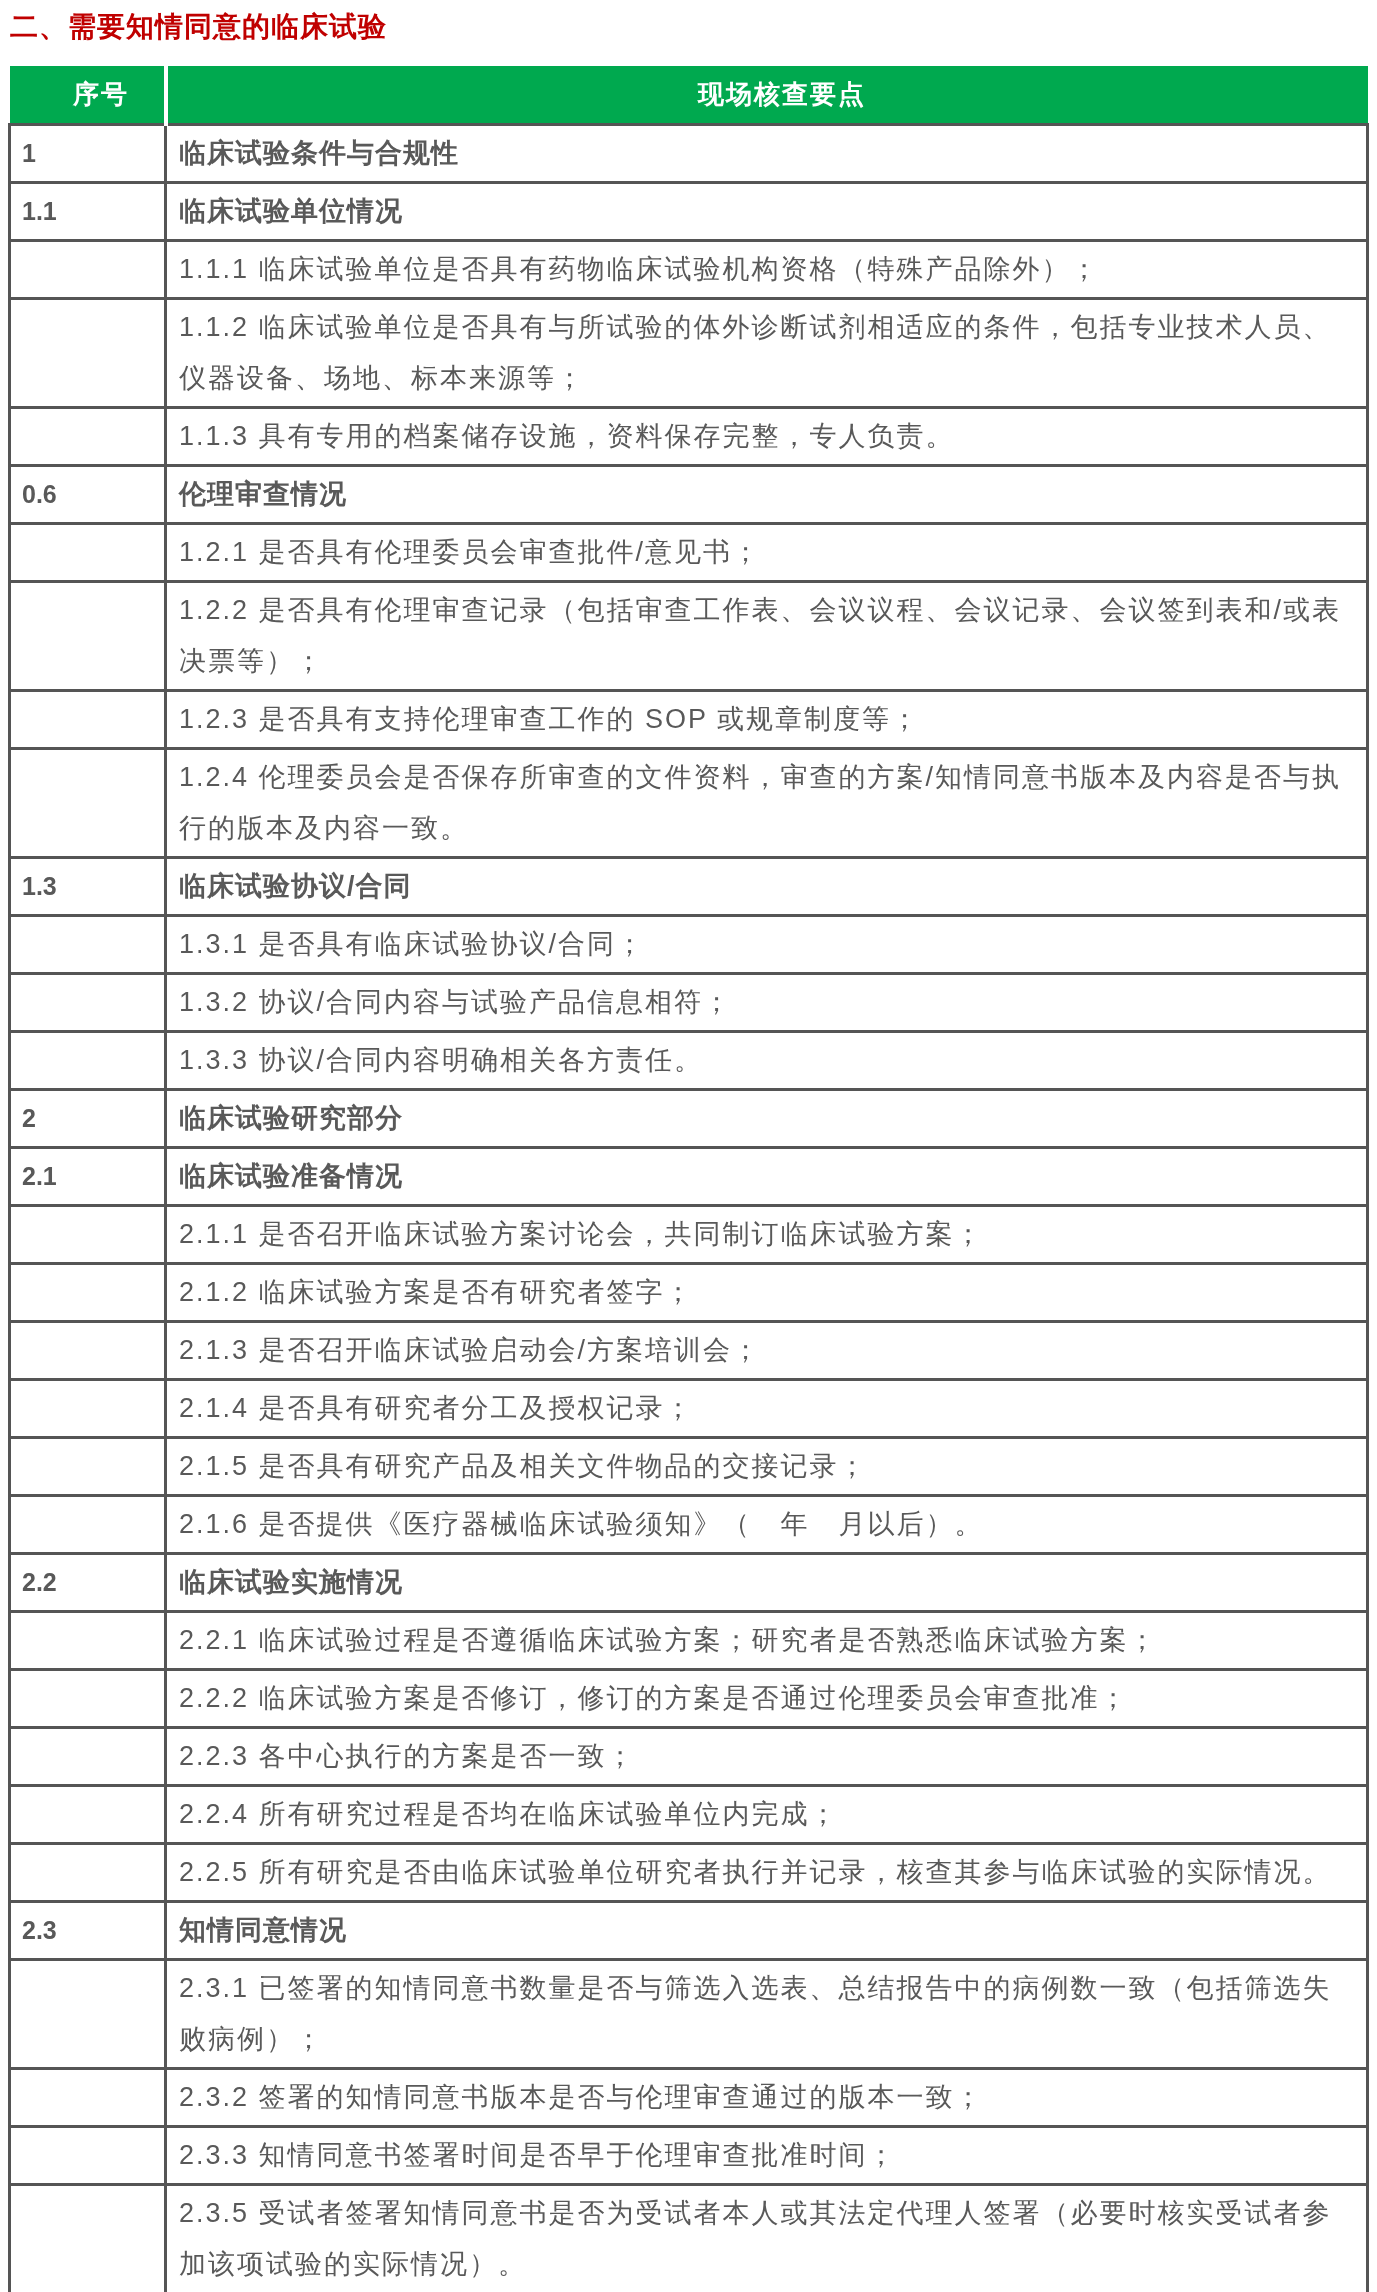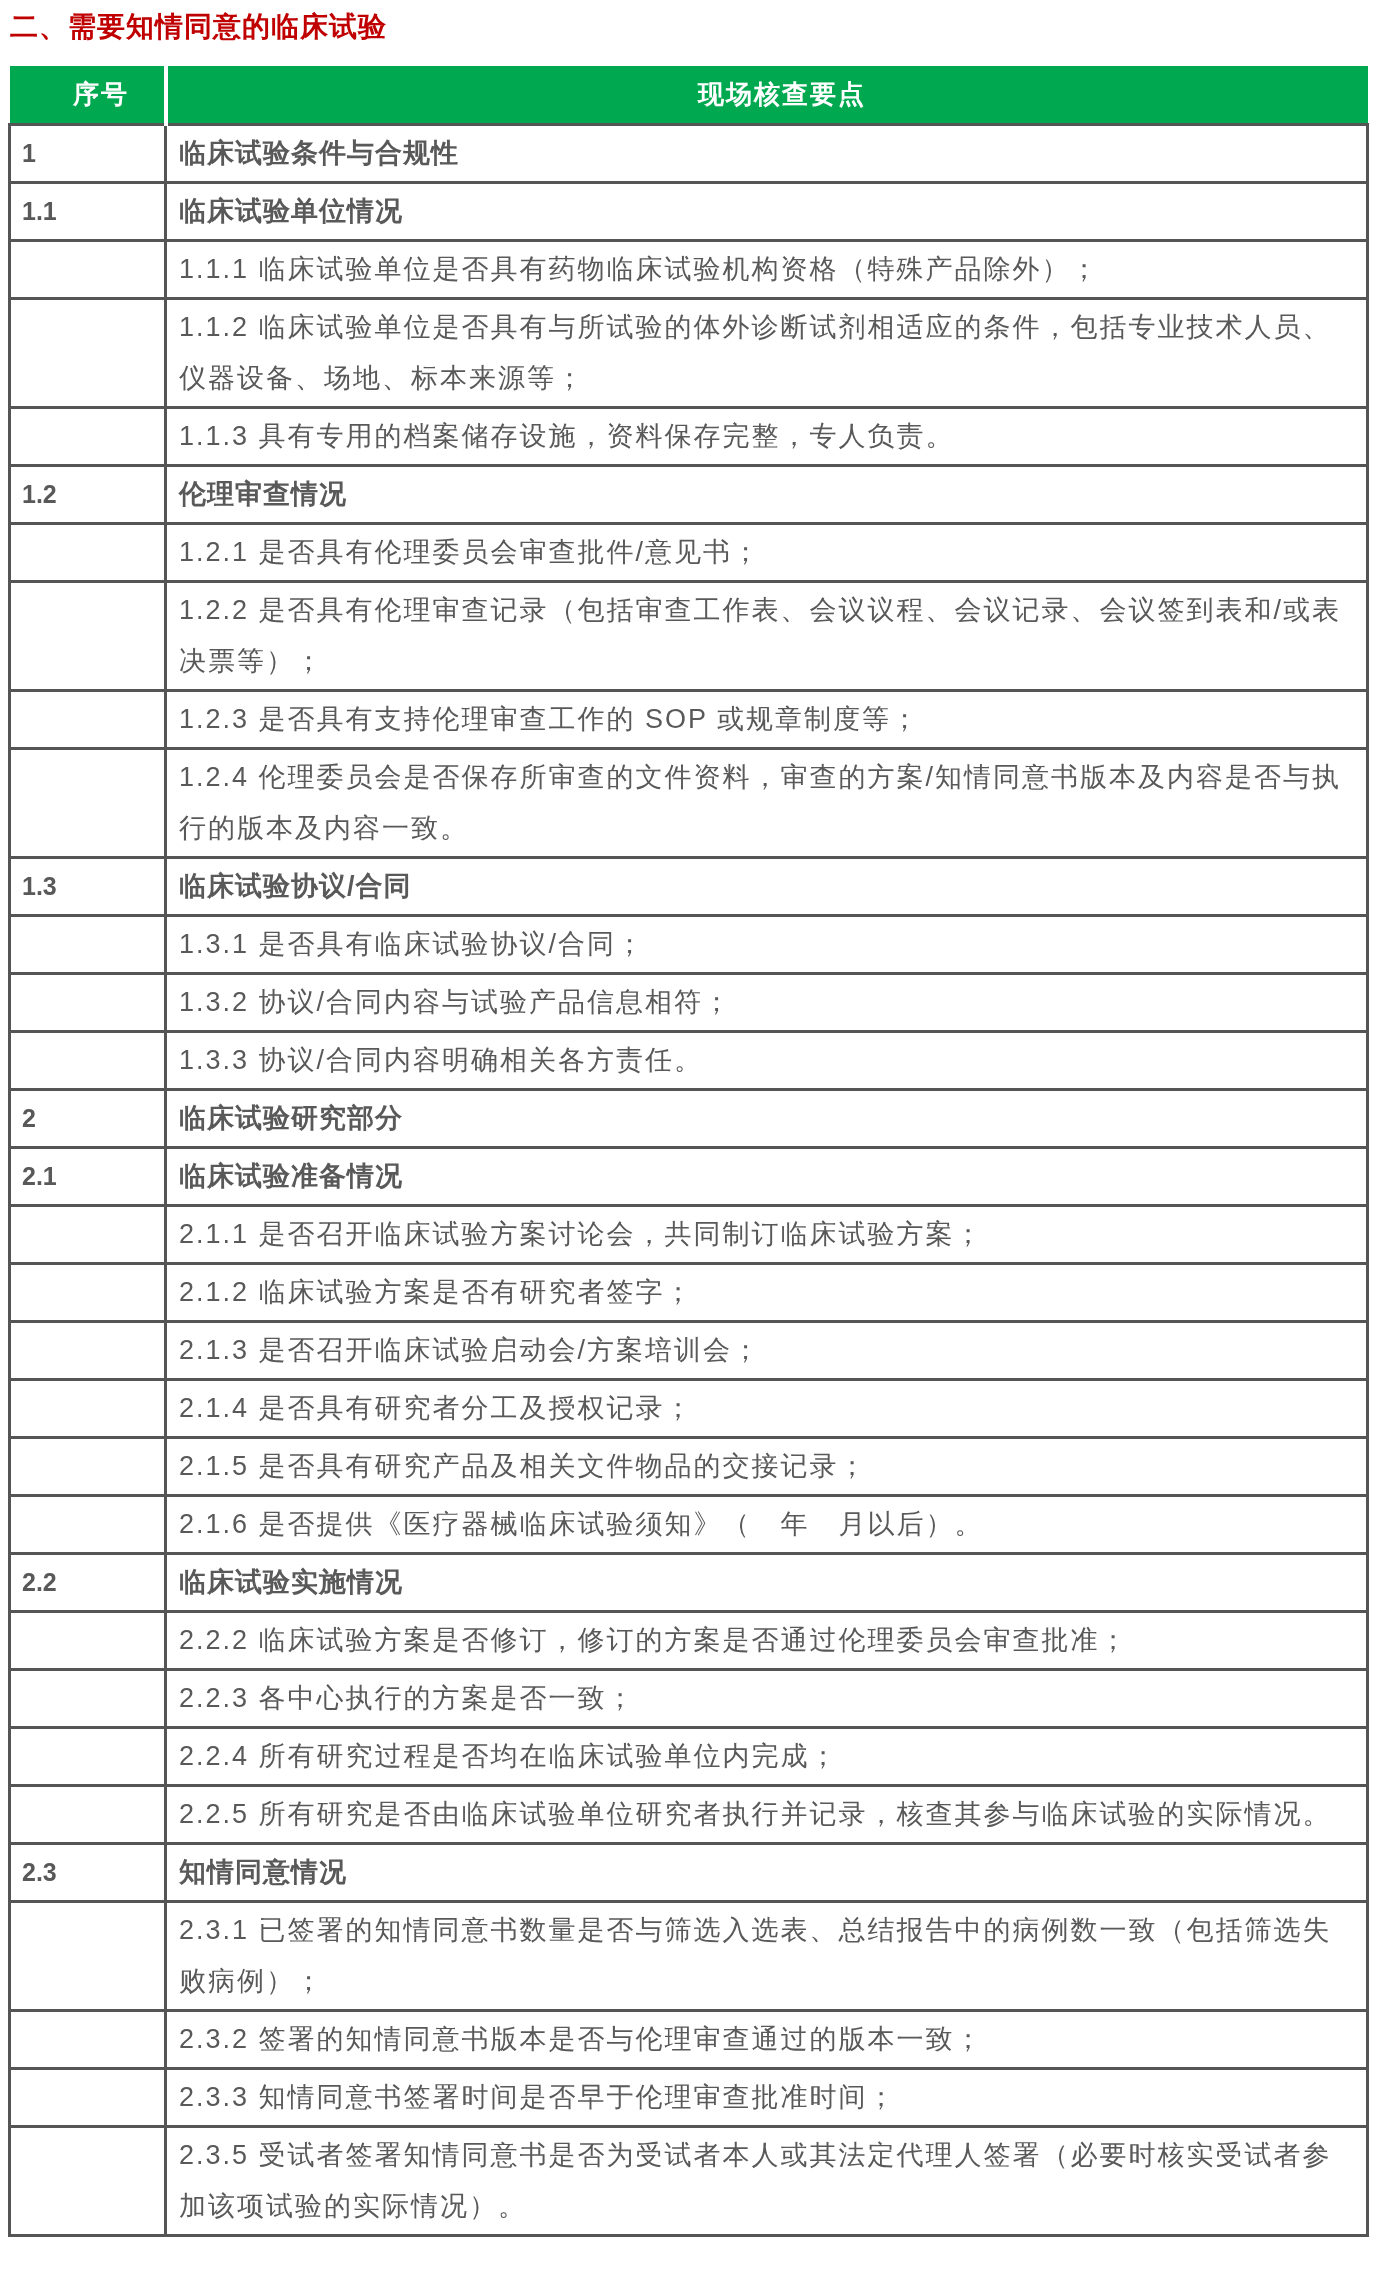--- a/index.html
+++ b/index.html
@@ -98,21 +98,21 @@
         </tr>
         <tr>
           <td class="num-cell"></td>
           <td class="text-cell">1.1.2 临床试验单位是否具有与所试验的体外诊断试剂相适应的条件，包括专业技术人员、仪器设备、场地、标本来源等；</td>
         </tr>
         <tr>
           <td class="num-cell"></td>
           <td class="text-cell">1.1.3 具有专用的档案储存设施，资料保存完整，专人负责。</td>
         </tr>
         <tr class="section-row">
-          <td class="num-cell">1.2</td>
+          <td class="num-cell">0.6</td>
           <td class="text-cell">伦理审查情况</td>
         </tr>
         <tr>
           <td class="num-cell"></td>
           <td class="text-cell">1.2.1 是否具有伦理委员会审查批件/意见书；</td>
         </tr>
         <tr>
           <td class="num-cell"></td>
           <td class="text-cell">1.2.2 是否具有伦理审查记录（包括审查工作表、会议议程、会议记录、会议签到表和/或表决票等）；</td>
         </tr>
@@ -171,20 +171,24 @@
         <tr>
           <td class="num-cell"></td>
           <td class="text-cell">2.1.6 是否提供《医疗器械临床试验须知》（　年　月以后）。</td>
         </tr>
         <tr class="section-row">
           <td class="num-cell">2.2</td>
           <td class="text-cell">临床试验实施情况</td>
         </tr>
         <tr>
           <td class="num-cell"></td>
+          <td class="text-cell">2.2.1 临床试验过程是否遵循临床试验方案；研究者是否熟悉临床试验方案；</td>
+        </tr>
+        <tr>
+          <td class="num-cell"></td>
           <td class="text-cell">2.2.2 临床试验方案是否修订，修订的方案是否通过伦理委员会审查批准；</td>
         </tr>
         <tr>
           <td class="num-cell"></td>
           <td class="text-cell">2.2.3 各中心执行的方案是否一致；</td>
         </tr>
         <tr>
           <td class="num-cell"></td>
           <td class="text-cell">2.2.4 所有研究过程是否均在临床试验单位内完成；</td>
         </tr>

